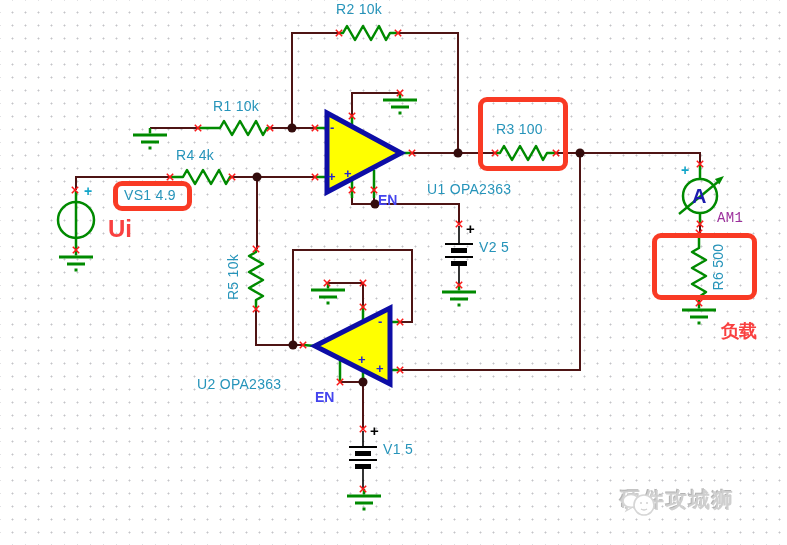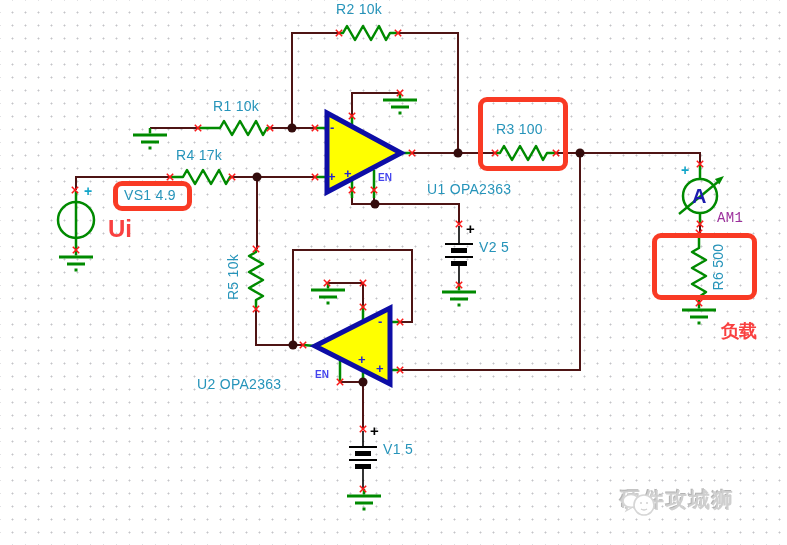--- a/index.html
+++ b/index.html
@@ -7,21 +7,21 @@
   #canvas{
     position:relative;width:787px;height:545px;overflow:hidden;background:#ffffff;
     background-image:radial-gradient(circle,#c3c3c7 0.9px,transparent 1.1px);
     background-size:13px 13px;background-position:6px 6px;
   }
   svg{position:absolute;left:0;top:0;}
   .lbl{position:absolute;font-size:14px;color:#2694ba;white-space:nowrap;letter-spacing:.3px;}
   .lbl-rot{position:absolute;font-size:14px;color:#2694ba;white-space:nowrap;width:60px;text-align:center;transform:rotate(-90deg);letter-spacing:.3px;}
   .redtxt{position:absolute;color:#f94040;font-weight:bold;white-space:nowrap;}
   .mk{position:absolute;font-size:13px;font-weight:bold;color:#2323cd;line-height:1;}
-  .en{position:absolute;font-size:10px;font-weight:bold;color:#4444ee;line-height:1;}
+  .en{position:absolute;font-size:14px;font-weight:bold;color:#4444ee;line-height:1;margin-top:20px;}
   .tealplus{position:absolute;font-size:14px;font-weight:bold;color:#12a5c9;line-height:1;}
   .blkplus{position:absolute;font-size:15px;font-weight:bold;color:#000;line-height:1;}
   .ambox{position:absolute;font-size:20px;font-weight:bold;color:#1c1cae;line-height:1;}
   .redbox{position:absolute;border:5px solid #f93a24;border-radius:9px;}
   .watermark{position:absolute;left:620px;top:486px;display:flex;align-items:center;gap:4px;}
   .wm-text{font-size:21px;font-weight:bold;color:#cfcfcf;letter-spacing:2px;
     text-shadow:1px 1px 0 #ffffff,-1px -1px 0 #b3b3b3;}
 </style>
 </head>
 <body>
@@ -180,21 +180,21 @@
         <use href="#xm" x="459" y="285"></use>
     </g>
   </svg>
 
   <div class="redbox" style="left:113px;top:181px;width:69px;height:20px;"></div>
   <div class="redbox" style="left:478px;top:97px;width:80px;height:64px;"></div>
   <div class="redbox" style="left:652px;top:233px;width:95px;height:57px;"></div>
 
   <div class="lbl" style="left:336px;top:1px;">R2 10k</div>
   <div class="lbl" style="left:213px;top:98px;">R1 10k</div>
-  <div class="lbl" style="left:176px;top:147px;">R4 17k</div>
+  <div class="lbl" style="left:176px;top:147px;">R4 4k</div>
   <div class="lbl" style="left:496px;top:121px;">R3 100</div>
   <div class="lbl" style="left:124px;top:187px;">VS1 4.9</div>
   <div class="lbl" style="left:419px;top:181px;margin-left:8px;">U1 OPA2363</div>
   <div class="lbl" style="left:197px;top:376px;">U2 OPA2363</div>
   <div class="lbl" style="left:479px;top:239px;">V2 5</div>
   <div class="lbl" style="left:383px;top:441px;">V1 5</div>
   <div class="lbl" style="left:717px;top:210px;color:#9c2f9c;font-family:Liberation Mono, monospace;">AM1</div>
   <div class="lbl-rot" style="left:203px;top:269px;">R5 10k</div>
   <div class="lbl-rot" style="left:688px;top:259px;">R6 500</div>
 

